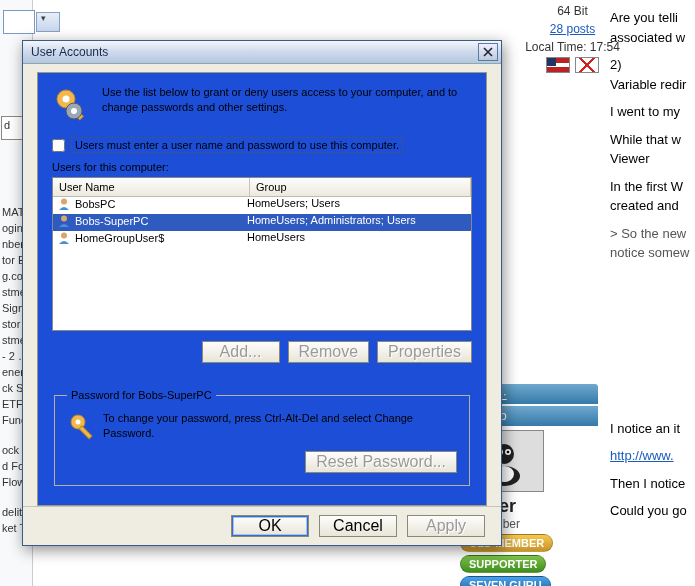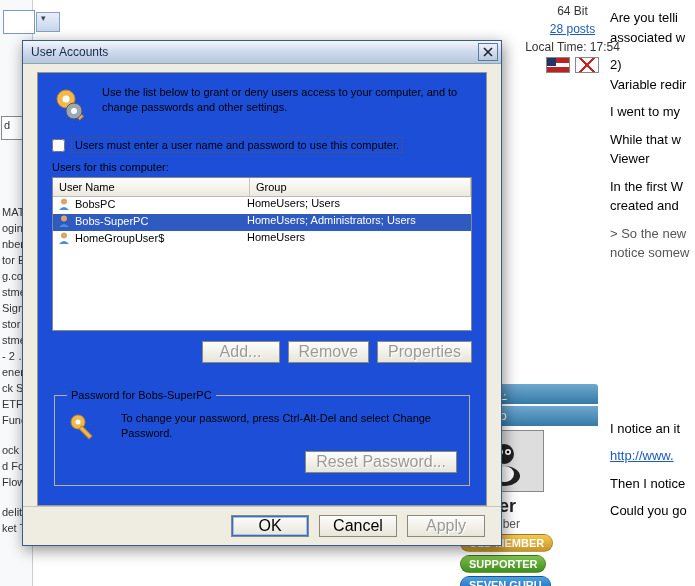--- a/index.html
+++ b/index.html
@@ -132,21 +132,21 @@
     border:1px solid #8a8a78;
     font-family:inherit; font-size:16px;
     padding:0 10px; cursor:pointer;
   }
   button.win:disabled { color:#9a9a9a; cursor:default; text-shadow:1px 1px #fff;}
   button.win.default { box-shadow:0 0 0 1px #3a6cbf inset, 0 0 0 2px #9fc2ff inset;}
   fieldset.pwd {
     margin-top:26px; border:1px solid #b5b29f; padding:10px 12px 12px 12px;
   }
   fieldset.pwd legend { padding:0 4px;}
-  .pwdrow { display:flex; gap:22px; align-items:flex-start;}
+  .pwdrow { display:flex; gap:4px; align-items:flex-start;}
   .pwdtext { line-height:1.4;}
   .resetrow { display:flex; justify-content:flex-end; margin-top:8px; }
   .footer {
     height:38px; border-top:1px solid #c8c5b8;
     display:flex; align-items:center; justify-content:flex-end;
     gap:10px; padding:0 16px;
     background:#efece1;
   }
   a.link{ color:#1a5bbd; text-decoration:underline;}
 

